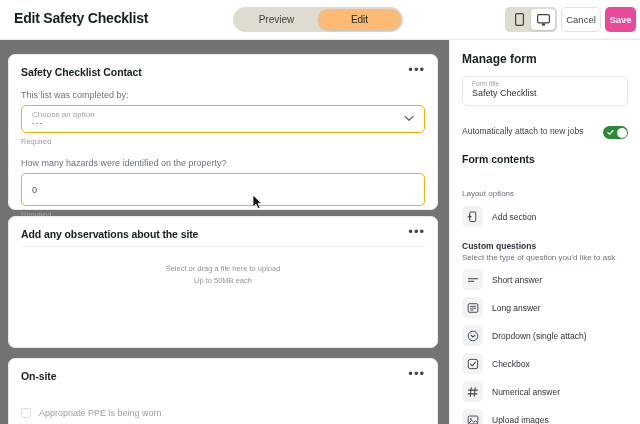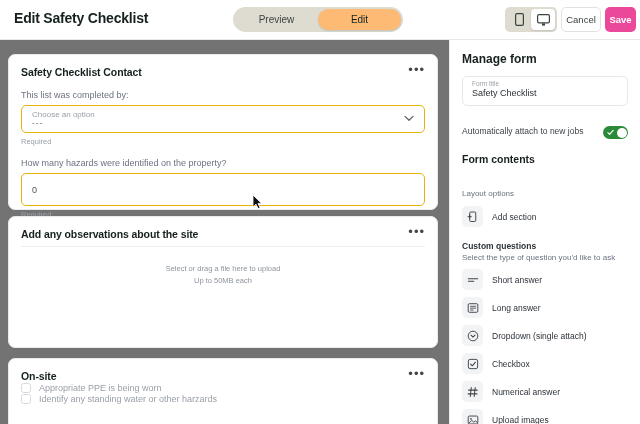--- a/index.html
+++ b/index.html
@@ -90,21 +90,21 @@
   .upload-label { font-size:9px; color:#8e959d; padding:0 12px; margin-top:13px; }
   .upload-rule { margin:6px 12px 0 12px; border-top:1px solid #eceef0; }
   .upload-box { text-align:center; padding:11px 0 11px 0; }
   .btn-selimg {
     display:inline-block; border:1px solid #dfe3e2; border-radius:5px;
     padding:3px 8px; font-size:9px; color:#2e7d3a; background:#fff;
   }
   .upload-hint { font-size:7.5px; color:#8e959d; margin-top:6px; }
   .upload-hint2 { font-size:7.5px; color:#8e959d; margin-top:3px; }
 
-  .cbrow { display:flex; align-items:center; padding:0 12px; margin-top:1px; }
+  .cbrow { display:flex; align-items:center; padding:0 12px; margin-top:26px; }
   .cbox {
     width:10px; height:10px; border:1px solid #d7dbe0; border-radius:2.5px; background:#fff;
     flex:0 0 auto;
   }
   .cblabel { font-size:9px; color:#9aa1a9; margin-left:8px; }
 
   
   .sidebar {
     position:absolute; left:449px; top:40px; width:191px; height:384px;
     background:#ffffff; border-left:1px solid #ebecee;

